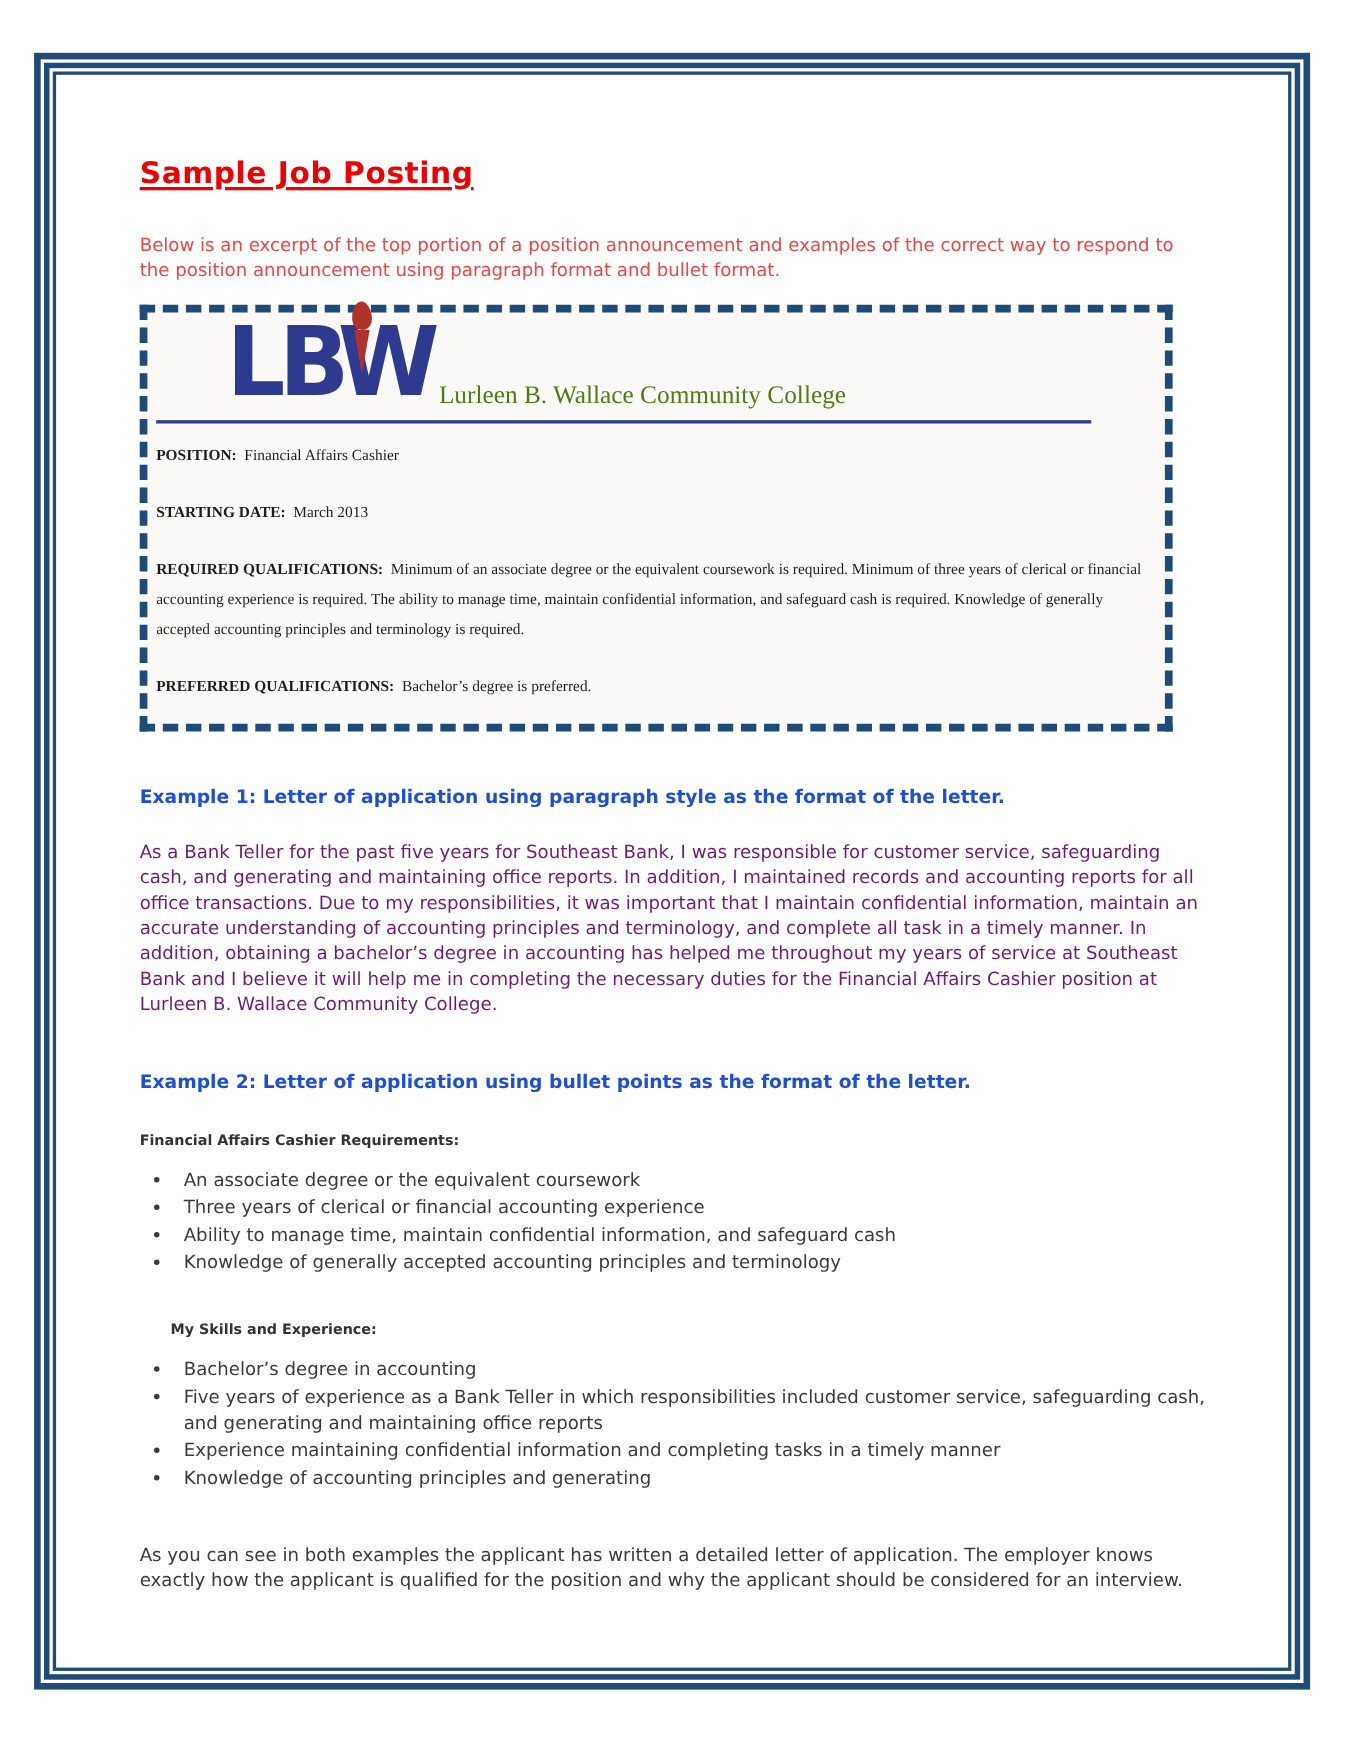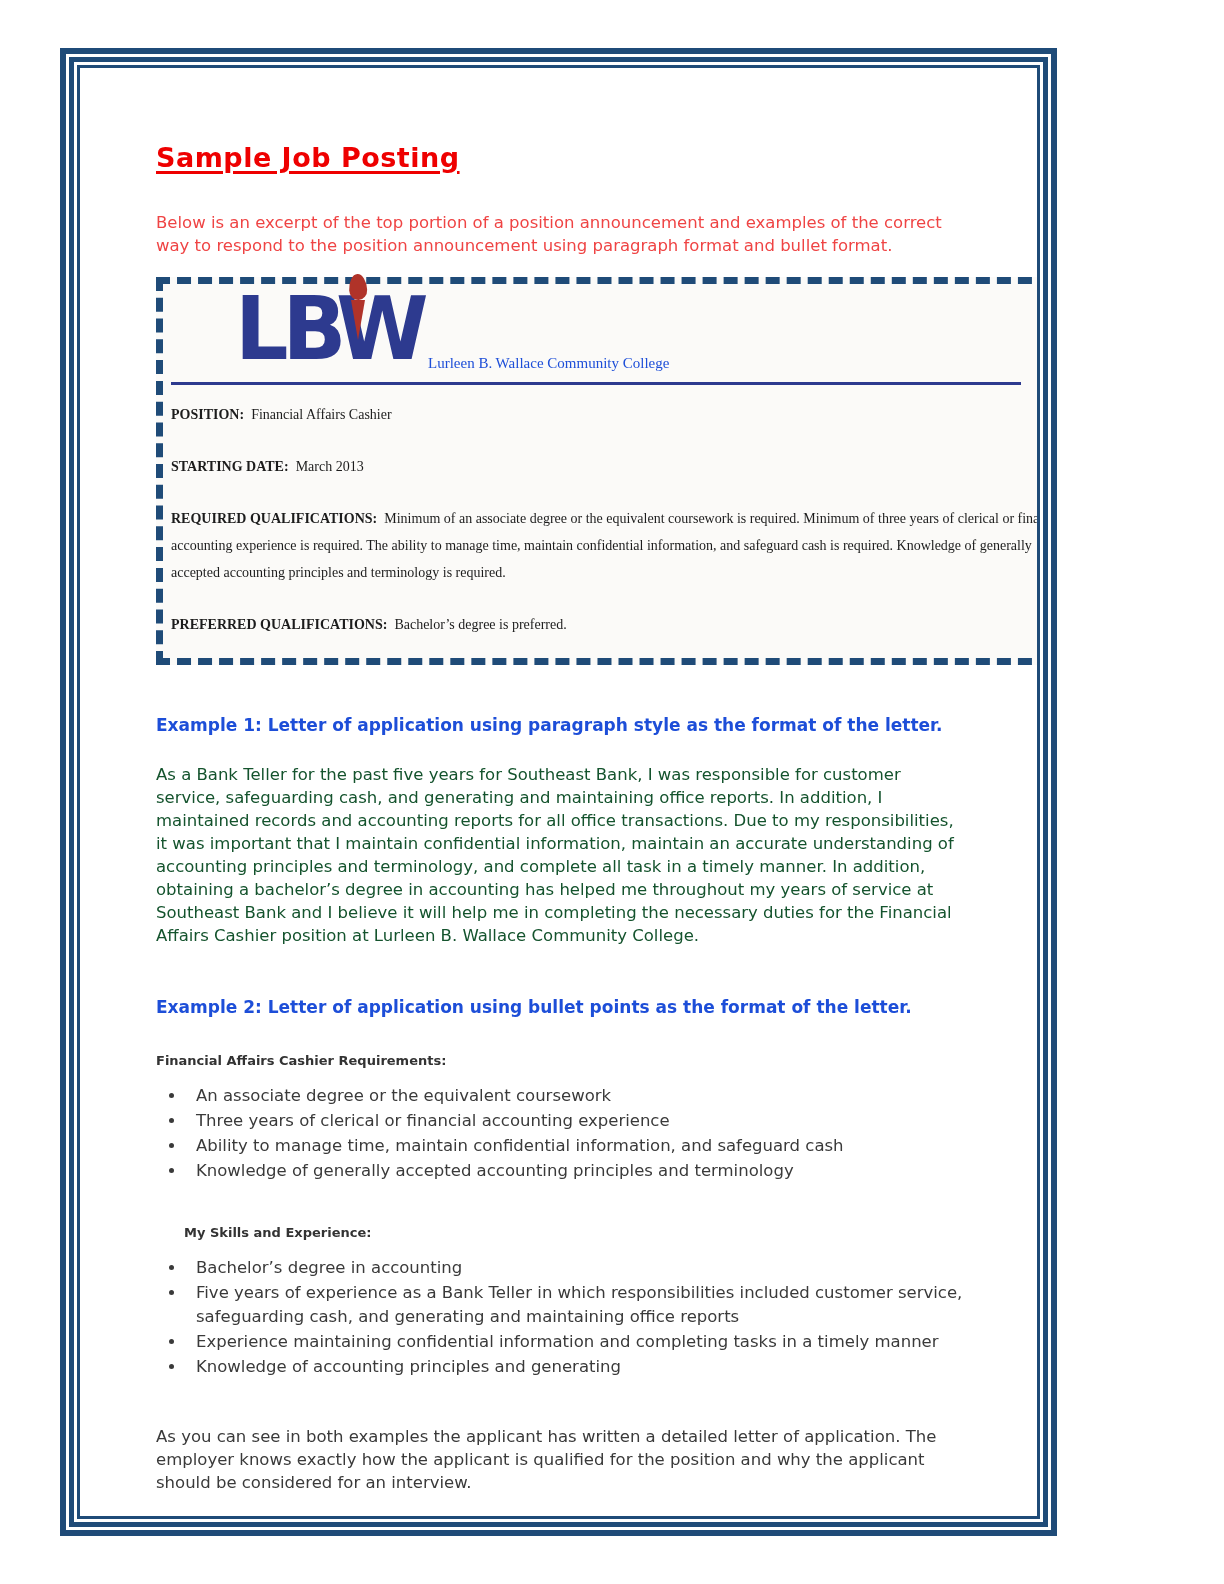--- a/index.html
+++ b/index.html
@@ -1,21 +1,21 @@
 <!DOCTYPE html>
 <html><head>
 <meta charset="utf-8">
 <style>
   html,body{margin:0;padding:0;}
   body{
     width:1224px;height:1584px;position:relative;background:#ffffff;
     font-family:"DejaVu Sans",sans-serif;color:#3a3a3a;
   }
   
-  .frame1{position:absolute;left:60px;top:48px;width:997px;height:1488px;
+  .frame1{position:absolute;left:31px;top:48px;width:1160px;height:1488px;
     box-sizing:border-box;border:6px solid #1f4b78;}
   .frame2{position:absolute;inset:3px;border:5px solid #1f4b78;}
   .frame3{position:absolute;inset:3px;border:3px solid #1f4b78;}
   .content{position:absolute;inset:0;box-sizing:border-box;
     padding:74px 74px 0 76px;overflow:hidden;}
 
   .doc-title{
     font-size:27px;font-weight:bold;color:#ee0000;
     text-decoration:underline;text-decoration-thickness:3px;text-underline-offset:4px;
     margin:0 0 0 0;letter-spacing:0.5px;
@@ -39,32 +39,32 @@
   .torch-flame{
     position:absolute;left:2px;top:0;width:18px;height:26px;background:#b03329;
     border-radius:50% 50% 50% 50% / 62% 62% 38% 38%;transform:rotate(-3deg);
   }
   .torch-stem{
     position:absolute;left:4px;top:26px;width:0;height:0;
     border-left:7px solid transparent;border-right:7px solid transparent;
     border-top:40px solid #b03329;
   }
   .college-name{
-    font-family:"Liberation Serif",serif;font-size:15px;color:#1d4ed8;
+    font-family:"Liberation Serif",serif;font-size:23px;color:#4d7c0f;
     padding:0 0 8px 18px;white-space:nowrap;
   }
   .logo-rule{height:3px;background:#2d3a8f;width:850px;margin:2px 0 0 2px;}
 
   .field{font-size:14px;line-height:27px;margin:0;}
   .field + .field{margin-top:25px;}
   .field .lbl{font-weight:bold;}
   .fields-wrap{margin-top:16px;padding-left:2px;}
 
   .example-heading{font-size:17px;font-weight:bold;color:#1d4ed8;margin-top:50px;}
-  .letter-paragraph{font-size:16.5px;line-height:23px;margin-top:28px;color:#14532d;}
+  .letter-paragraph{font-size:16.5px;line-height:23px;margin-top:28px;color:#701a75;}
 
   .sub-heading{font-size:13px;font-weight:bold;color:#333333;margin-top:36px;}
   .sub-heading.indented{margin-left:28px;margin-top:42px;}
 
   ul.bullets{list-style:disc;margin:16px 0 0 0;padding-left:30px;}
   ul.bullets li{
     font-size:16.5px;line-height:24px;color:#3a3a3a;padding-left:10px;margin:1px 0;
   }
   .closing{font-size:16.5px;line-height:23px;margin-top:46px;color:#3a3a3a;}
 </style>

